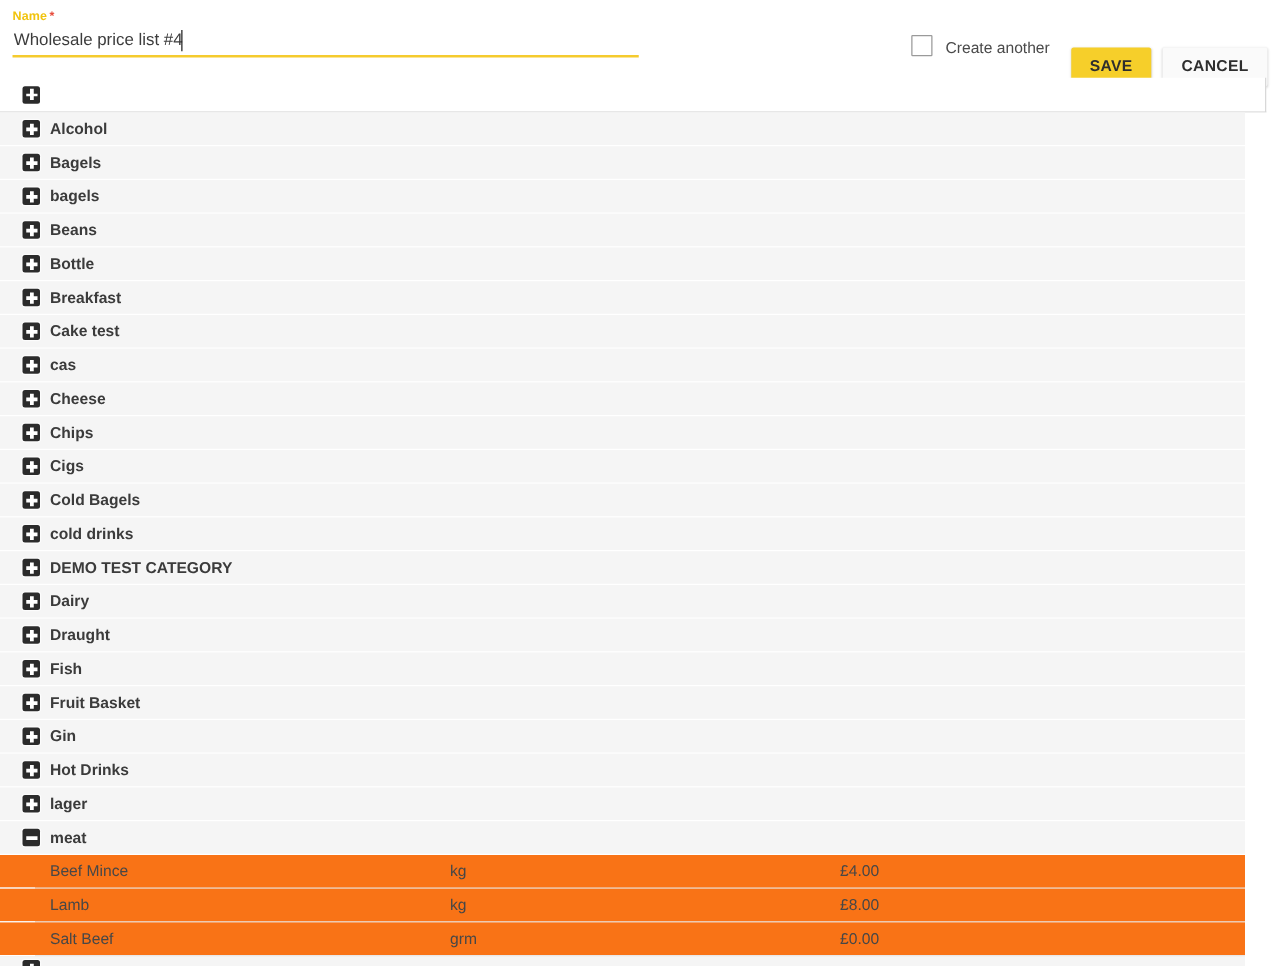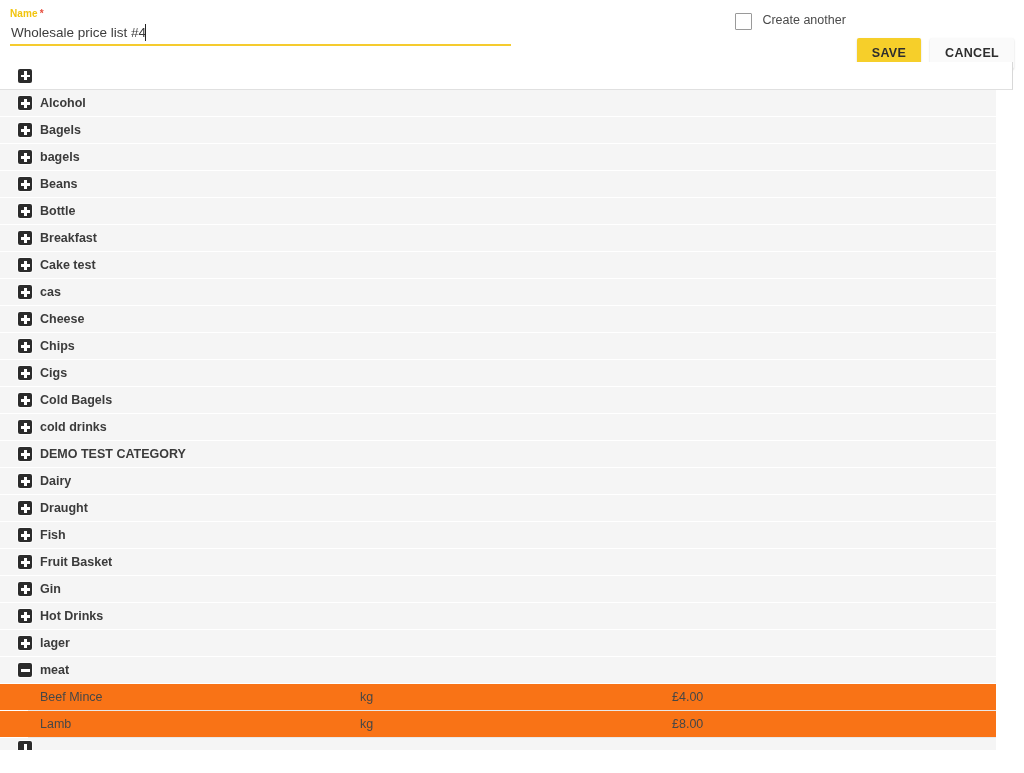--- a/index.html
+++ b/index.html
@@ -75,22 +75,22 @@
   .header-actions {
     position: absolute;
     right: 10px;
     top: 13px;
     display: flex;
     align-items: center;
     height: 32px;
   }
   .create-another {
     display: flex;
-    align-items: flex-start;
-    margin-right: 11px;
+    align-items: flex-end;
+    margin-right: 17px;
     height: 32px;
   }
   .checkbox {
     width: 17px;
     height: 17px;
     border: 1.5px solid #9a9a9a;
     background: #fff;
     border-radius: 1px;
     display: inline-block;
   }
@@ -426,20 +426,25 @@
         <div class="row row-item">
           <span class="item-name">Beef Mince</span>
           <span class="item-unit">kg</span>
           <span class="item-price">£4.00</span>
         </div>
         <div class="row row-item">
           <span class="item-name">Lamb</span>
           <span class="item-unit">kg</span>
           <span class="item-price">£8.00</span>
         </div>
+        <div class="row row-item">
+          <span class="item-name">Salt Beef</span>
+          <span class="item-unit">grm</span>
+          <span class="item-price">£0.00</span>
+        </div>
         <div class="row row-partial">
           <span class="expander">
             <span class="bar-v"></span>
           </span>
         </div>
       </div>
 
   </div>
 </div>
 

